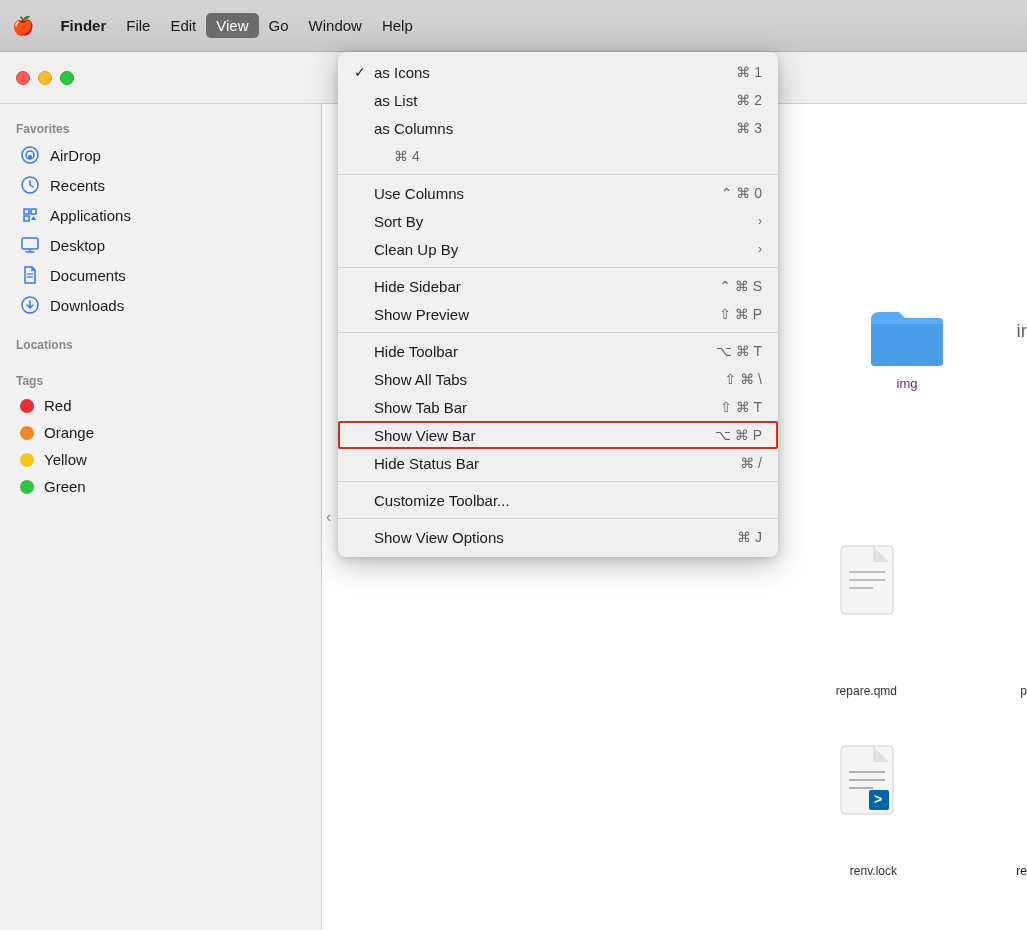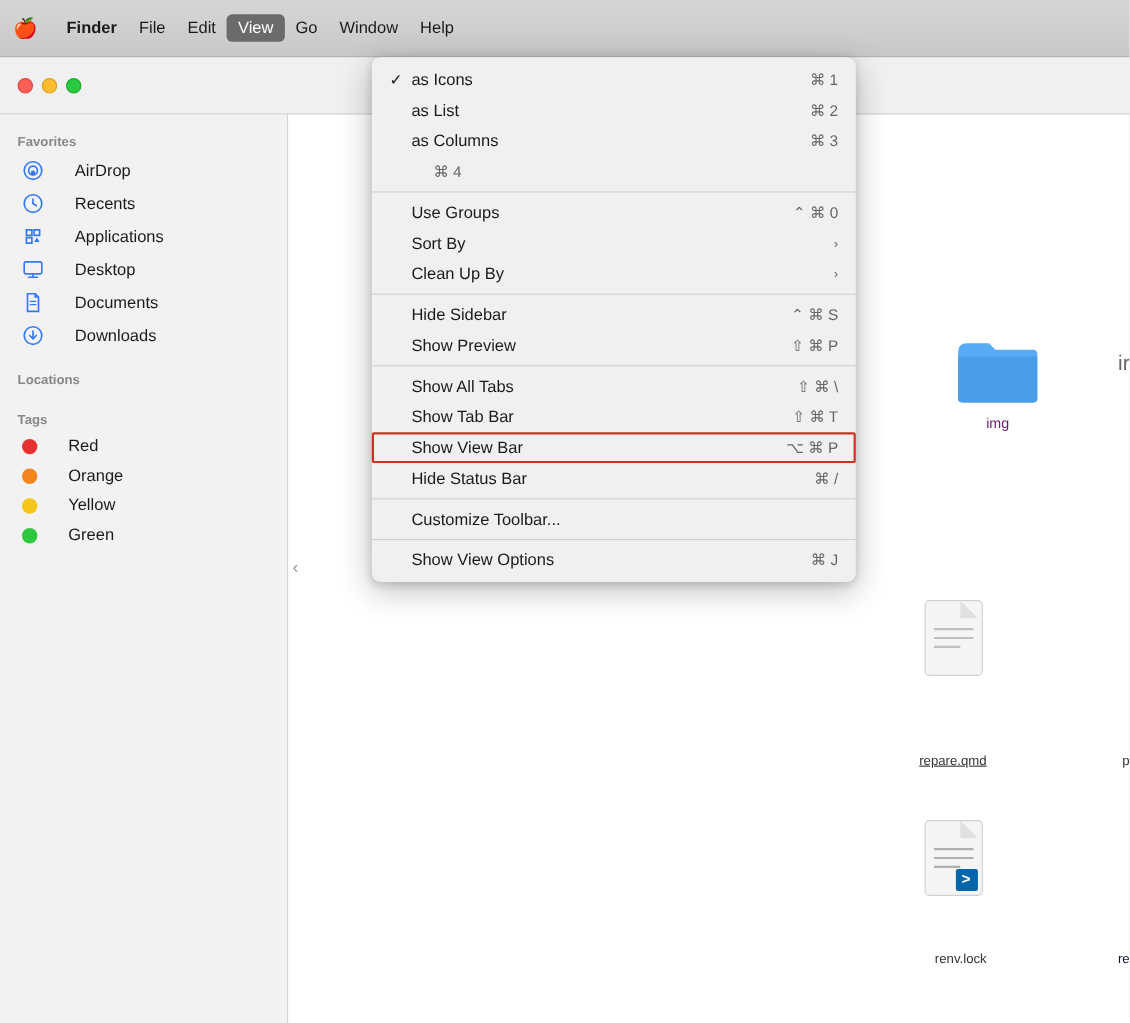--- a/index.html
+++ b/index.html
@@ -85,40 +85,40 @@
 
     
     .window-body {
       display: flex;
       flex: 1;
       overflow: hidden;
     }
 
     
     .sidebar {
-      width: 262px;
+      width: 322px;
       background: #f2f2f2;
       border-right: 1px solid #d0d0d0;
       padding: 12px 0;
       overflow-y: auto;
       flex-shrink: 0;
     }
     .sidebar-section-header {
       font-size: 12px;
       font-weight: 700;
       color: #888;
       padding: 6px 16px 4px 16px;
       text-transform: none;
       letter-spacing: 0;
     }
     .sidebar-item {
       display: flex;
       align-items: center;
       padding: 5px 16px;
-      gap: 28px;
+      gap: 10px;
       cursor: pointer;
       border-radius: 6px;
       margin: 0 4px;
     }
     .sidebar-icon {
       width: 20px;
       height: 20px;
       display: flex;
       align-items: center;
       justify-content: center;
@@ -345,21 +345,21 @@
       <div style="position:absolute; top:440px; right:130px; text-align:center;">
         <svg width="60" height="72" viewBox="0 0 60 72">
           <rect x="4" y="2" width="52" height="68" rx="4" fill="#f5f5f5" stroke="#d0d0d0" stroke-width="1"></rect>
           <path d="M36 2 L52 18 L36 18 Z" fill="#e0e0e0"></path>
           <line x1="12" y1="28" x2="48" y2="28" stroke="#c0c0c0" stroke-width="2"></line>
           <line x1="12" y1="36" x2="48" y2="36" stroke="#c0c0c0" stroke-width="2"></line>
           <line x1="12" y1="44" x2="36" y2="44" stroke="#c0c0c0" stroke-width="2"></line>
         </svg>
       </div>
 
-      <div style="position:absolute; top:580px; right:130px; font-size:12px; color:#333; text-align:center;text-decoration:underline;">repare.qmd</div>
+      <div style="position:absolute; top:580px; right:130px; font-size:12px; color:#333; text-align:center;">repare.qmd</div>
       <div style="position:absolute; top:580px; right:0px; font-size:12px; color:#333;">p</div>
 
       <div style="position:absolute; top:640px; right:130px; text-align:center;">
         <svg width="60" height="72" viewBox="0 0 60 72">
           <rect x="4" y="2" width="52" height="68" rx="4" fill="#f5f5f5" stroke="#d0d0d0" stroke-width="1"></rect>
           <path d="M36 2 L52 18 L36 18 Z" fill="#e0e0e0"></path>
           <line x1="12" y1="28" x2="48" y2="28" stroke="#b0b0b0" stroke-width="2"></line>
           <line x1="12" y1="36" x2="48" y2="36" stroke="#b0b0b0" stroke-width="2"></line>
           <line x1="12" y1="44" x2="36" y2="44" stroke="#b0b0b0" stroke-width="2"></line>
           <rect x="32" y="46" width="20" height="20" rx="2" fill="#0065a9"></rect>
@@ -396,21 +396,21 @@
 
     <div class="menu-item">
       <span class="menu-check"></span>
       <span class="menu-shortcut">⌘ 4</span>
     </div>
 
     <div class="menu-separator"></div>
 
     <div class="menu-item">
       <span class="menu-check"></span>
-      <span class="menu-label">Use Groups</span>
+      <span class="menu-label">Use Columns</span>
       <span class="menu-shortcut">⌃ ⌘ 0</span>
     </div>
 
     <div class="menu-item">
       <span class="menu-check"></span>
       <span class="menu-label">Sort By</span>
       <span class="menu-arrow">›</span>
     </div>
 
 
@@ -429,20 +429,25 @@
     </div>
 
     <div class="menu-item">
       <span class="menu-check"></span>
       <span class="menu-label">Show Preview</span>
       <span class="menu-shortcut">⇧ ⌘ P</span>
     </div>
 
     <div class="menu-separator"></div>
 
+    <div class="menu-item">
+      <span class="menu-check"></span>
+      <span class="menu-label">Hide Toolbar</span>
+      <span class="menu-shortcut">⌥ ⌘ T</span>
+    </div>
 
     <div class="menu-item">
       <span class="menu-check"></span>
       <span class="menu-label">Show All Tabs</span>
       <span class="menu-shortcut">⇧ ⌘ \</span>
     </div>
 
     <div class="menu-item">
       <span class="menu-check"></span>
       <span class="menu-label">Show Tab Bar</span>

